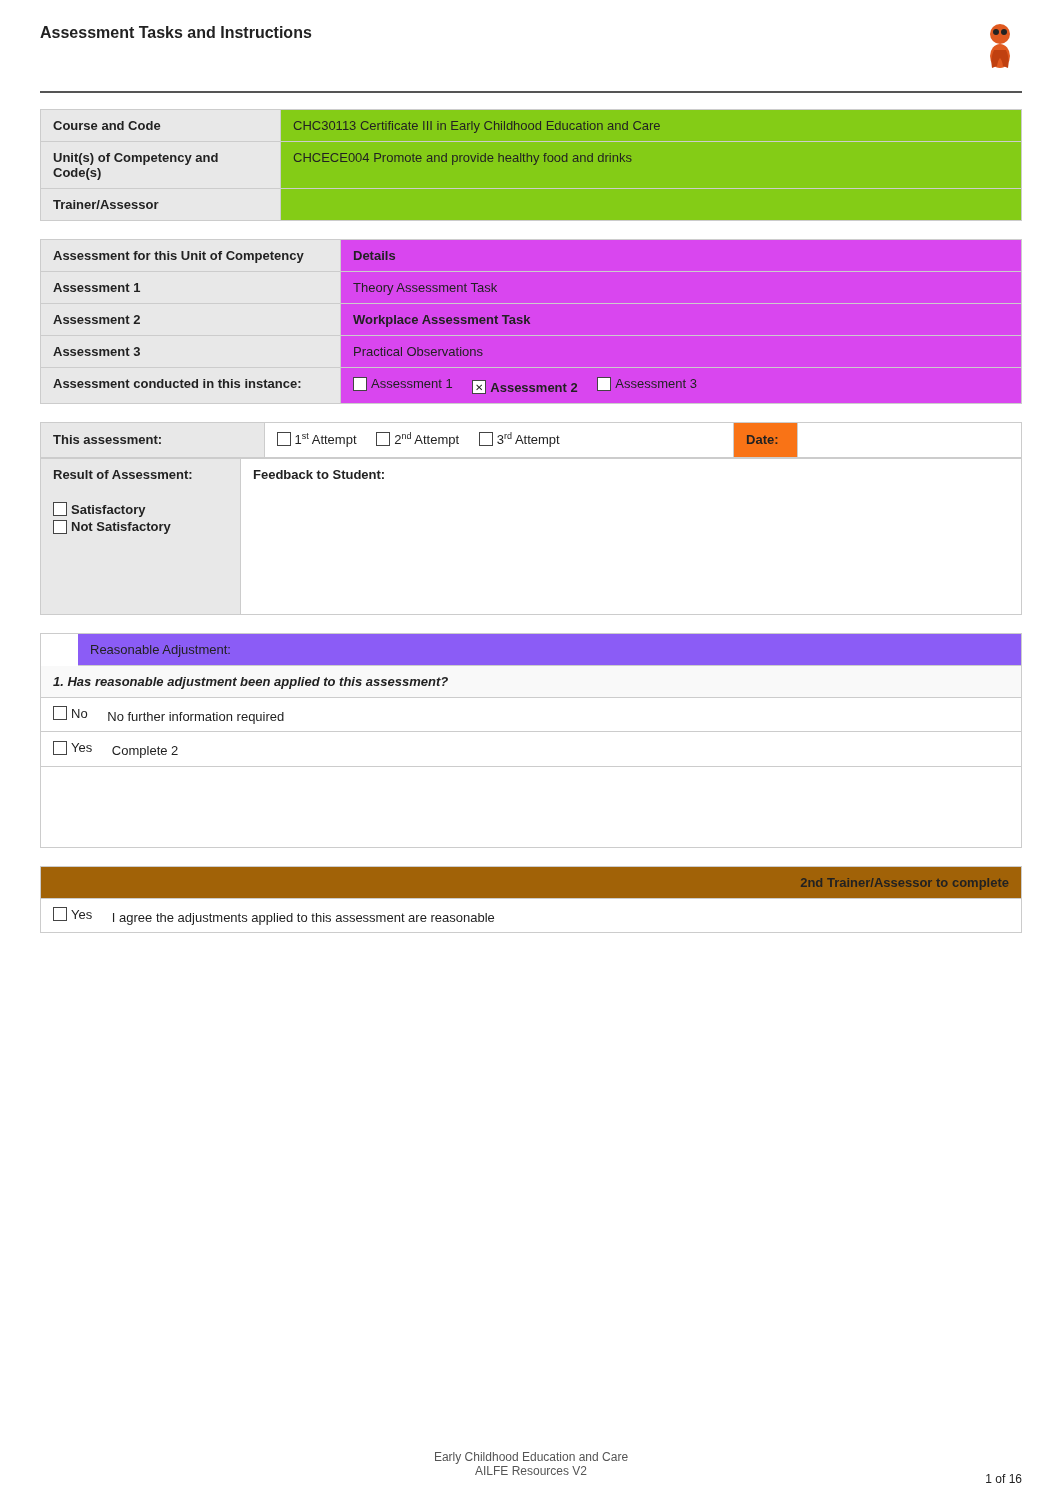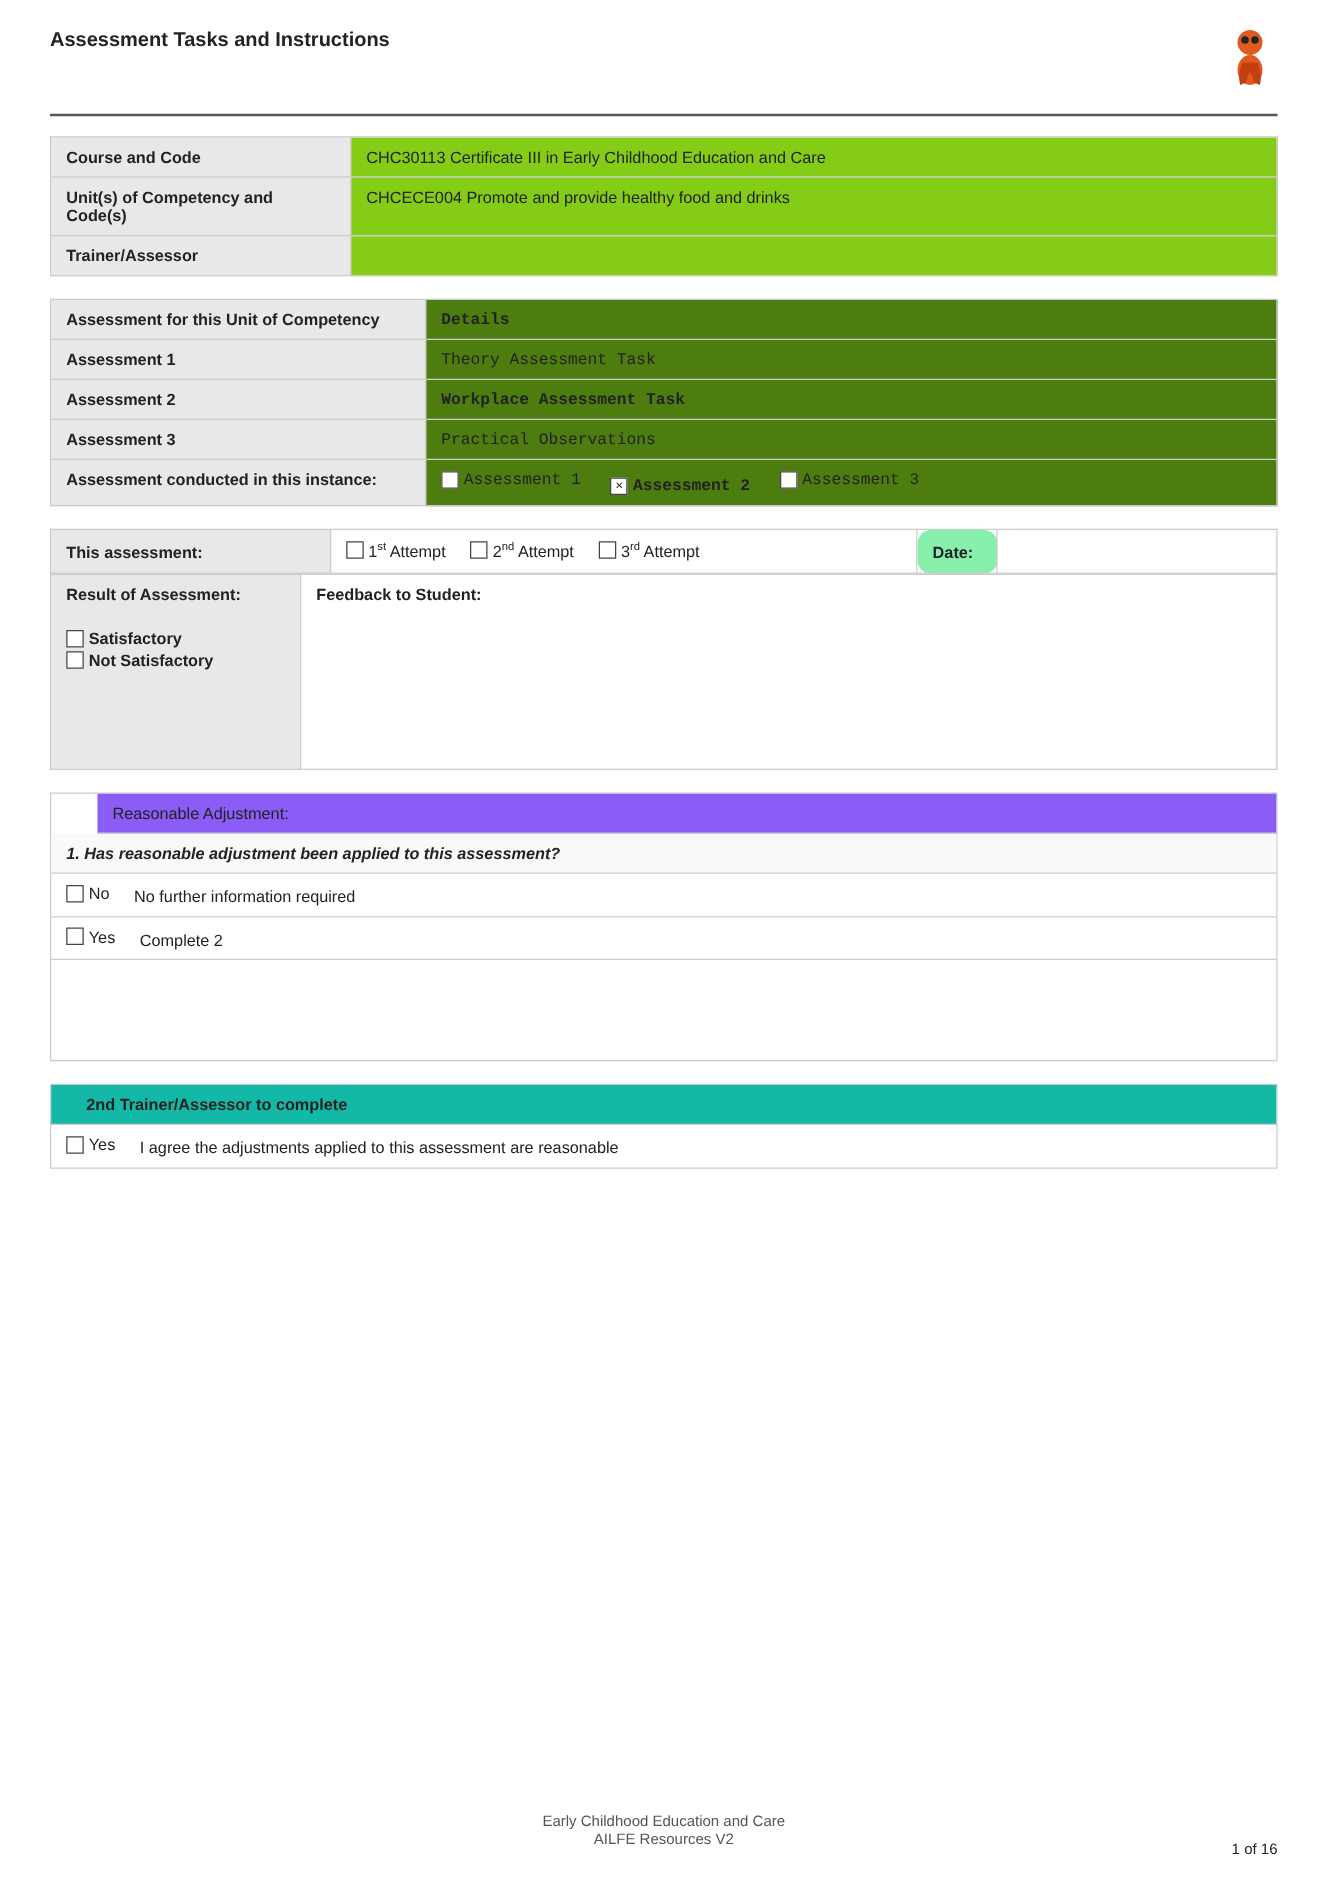--- a/index.html
+++ b/index.html
@@ -63,45 +63,43 @@
       border: 1px solid #ccc;
       padding: 8px 12px;
       vertical-align: top;
     }
     .assessment-table .label-cell {
       background: #e8e8e8;
       font-weight: bold;
       width: 300px;
     }
     .assessment-table .value-cell {
-      background: #4d7c0f;
-      font-family: Liberation Mono, monospace;
+      background: #d946ef;
     }
     .bold { font-weight: bold; }
     
     .attempt-table {
       width: 100%;
       border-collapse: collapse;
       margin-bottom: 0;
     }
     .attempt-table td {
       border: 1px solid #ccc;
       padding: 8px 12px;
       vertical-align: middle;
     }
     .attempt-table .label-cell {
       background: #e8e8e8;
       font-weight: bold;
       width: 200px;
     }
     .attempt-table .date-cell {
-      background: #86efac;
+      background: #f97316;
       font-weight: bold;
       width: 50px;
-      border-radius: 11px;
     }
     .attempt-table .date-value {
       background: #fff;
       width: 200px;
     }
     
     .result-table {
       width: 100%;
       border-collapse: collapse;
       margin-bottom: 18px;
@@ -168,24 +166,25 @@
     }
     .section-row.tall {
       min-height: 80px;
     }
     
     .trainer-section {
       border: 1px solid #ccc;
       margin-top: 18px;
     }
     .trainer-header {
-      background: #14b8a6;
-      padding: 8px 28px;
+      background: #a16207;
+      padding: 8px 12px;
       font-weight: bold;
       border-bottom: 1px solid #ccc;
+      text-align: right;
     }
     .trainer-row {
       padding: 8px 12px;
     }
     
     .footer {
       position: absolute;
       bottom: 28px;
       left: 0;
       right: 0;

